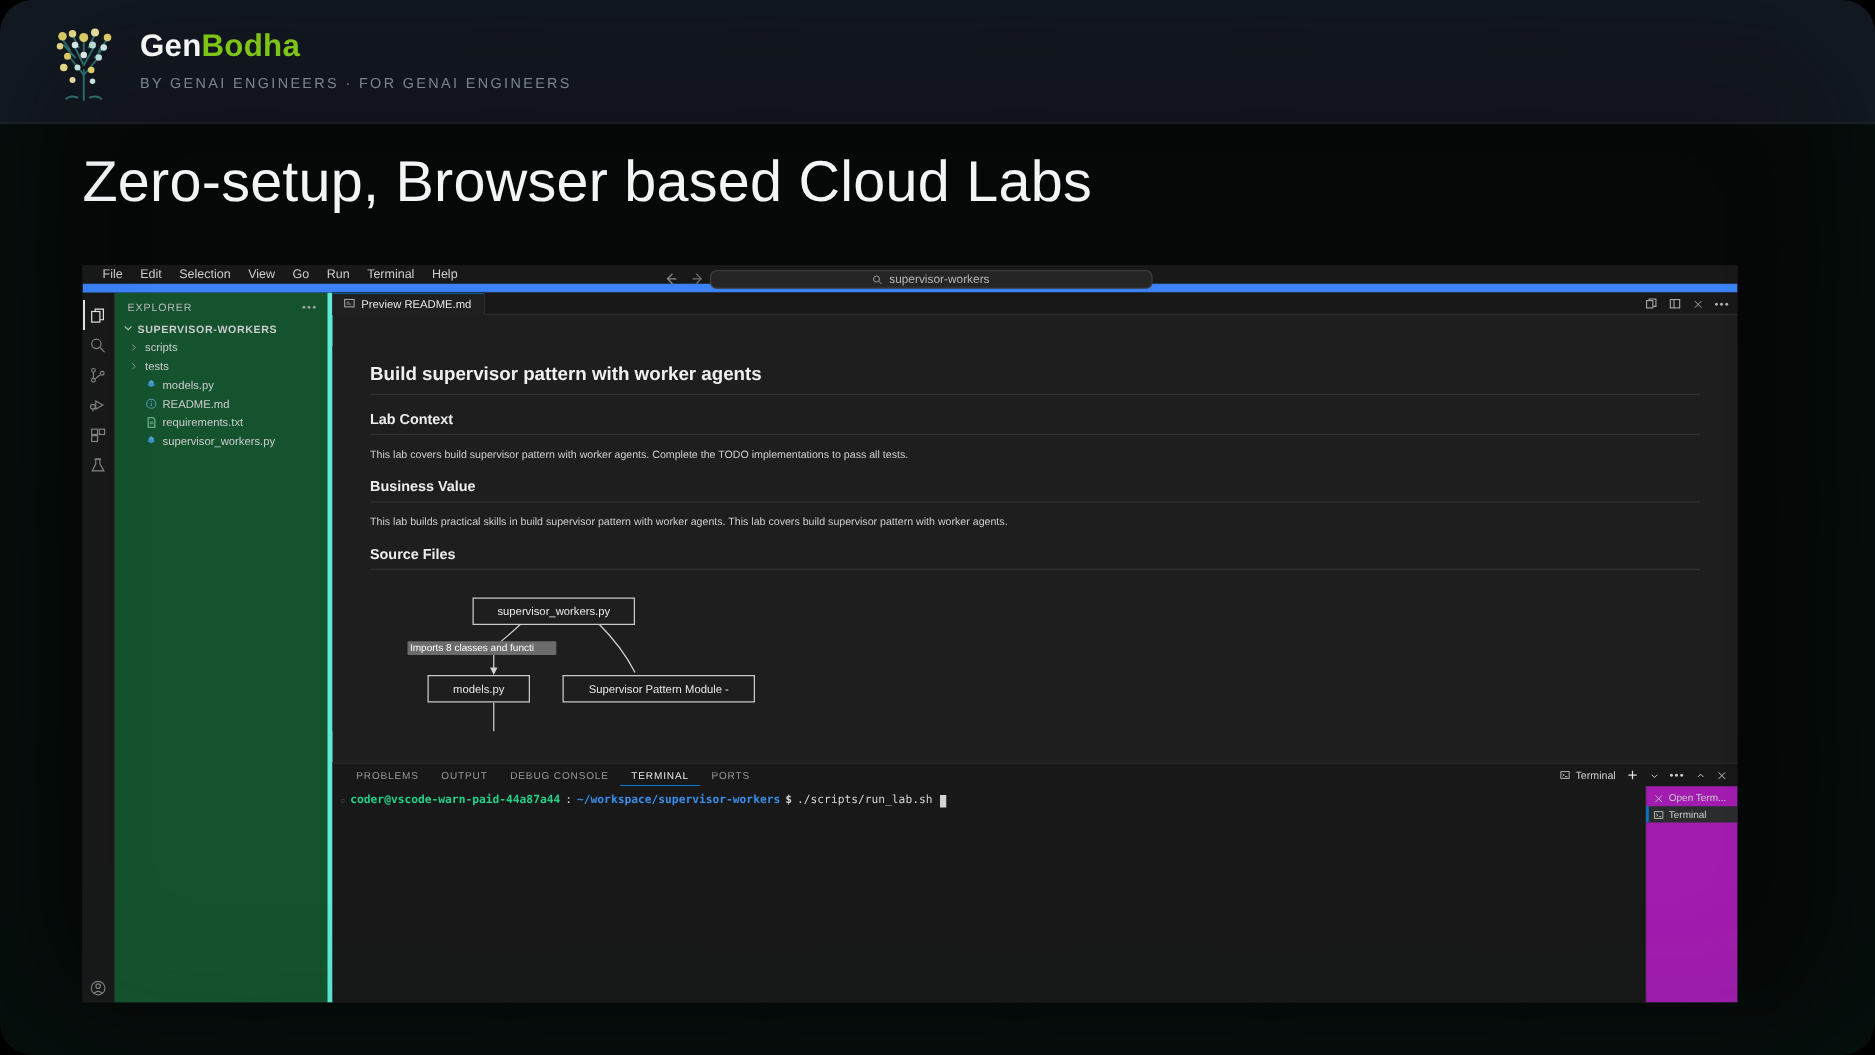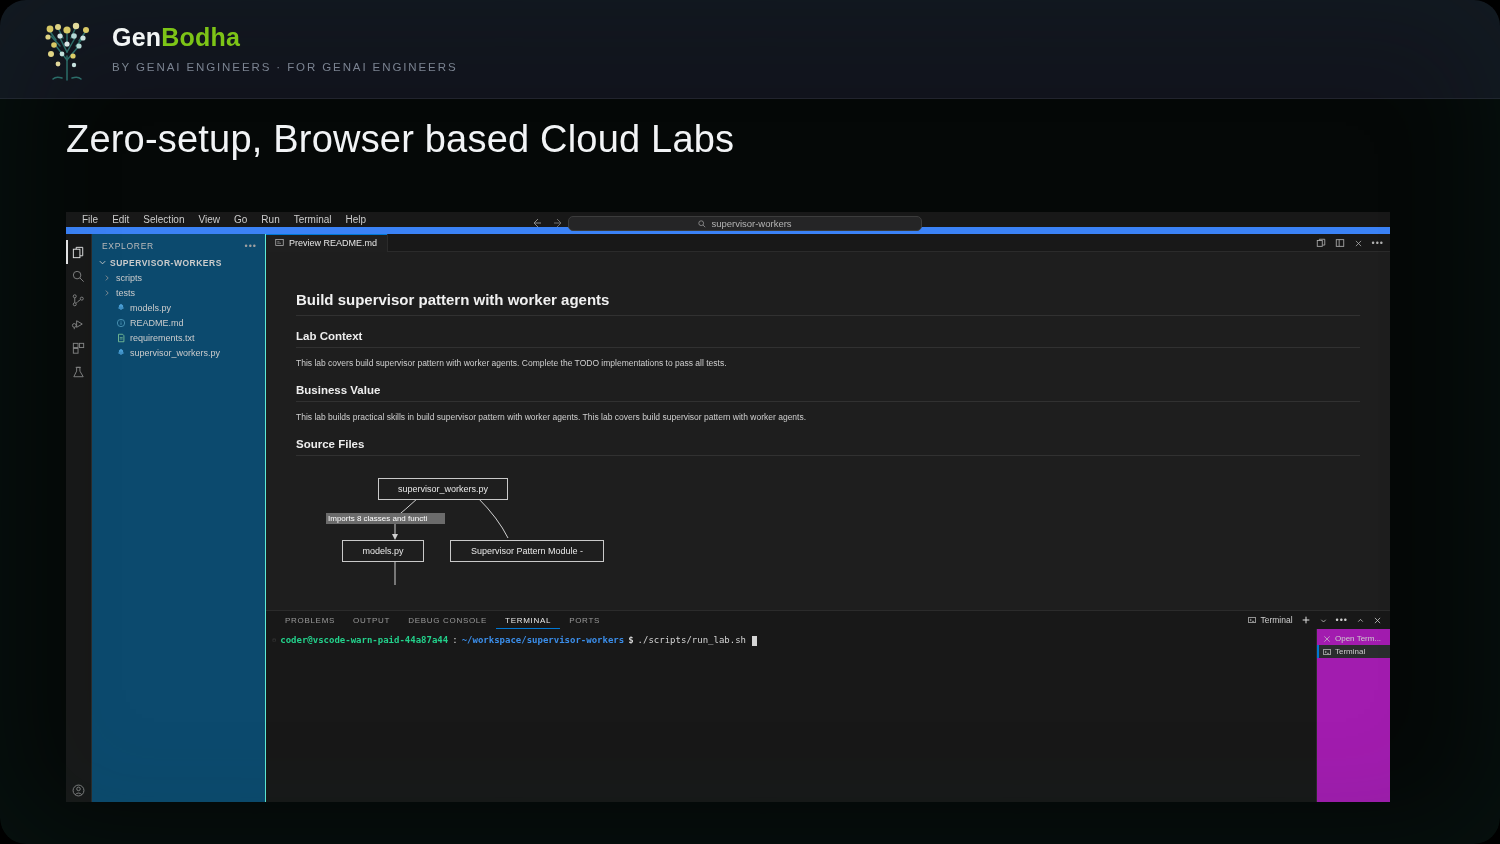--- a/index.html
+++ b/index.html
@@ -42,21 +42,21 @@
   .brand-bodha { color: #84cc16; }
   .brand-tag {
     margin-top: 11px;
     font-size: 11.5px; letter-spacing: 1.9px;
     color: #7e8694;
   }
 
   
   .slide-title {
     position: absolute; left: 66px; top: 118px;
-    font-size: 38px; font-weight: 400; color: #f2f4f6;
+    font-size: 46px; font-weight: 400; color: #f2f4f6;
     letter-spacing: .2px;
   }
 
   
   .vscode {
     position: absolute; left: 66px; top: 212px;
     width: 1324px; height: 590px;
     background: #1e1e1e;
     display: flex; flex-direction: column;
     font-size: 11px; color: #cccccc;
@@ -107,22 +107,22 @@
     width: 26px; height: 24px;
     display: flex; align-items: center; justify-content: center;
     color: #858585; margin-bottom: 0px;
   }
   .act-icon.active { color: #e7e7e7; box-shadow: inset 2px 0 0 #e7e7e7; }
   .act-spacer { flex: 1 1 auto; }
 
   
   .sidebar {
     width: 174px; flex: 0 0 174px;
-    background: #0c4a6e;
-    border-right: 1px solid #5eead4;
+    background: #14532d;
+    border-right: 4px solid #5eead4;
     padding-top: 3px;
   }
   .sb-header {
     display: flex; align-items: center; justify-content: space-between;
     height: 18px; padding: 0 8px 0 10px;
     font-size: 8.5px; letter-spacing: .7px; color: #bbbbbb;
   }
   .sb-dots { color: #a0a0a0; letter-spacing: 1px; font-size: 9px; }
   .sb-root {
     display: flex; align-items: center; gap: 3px;

